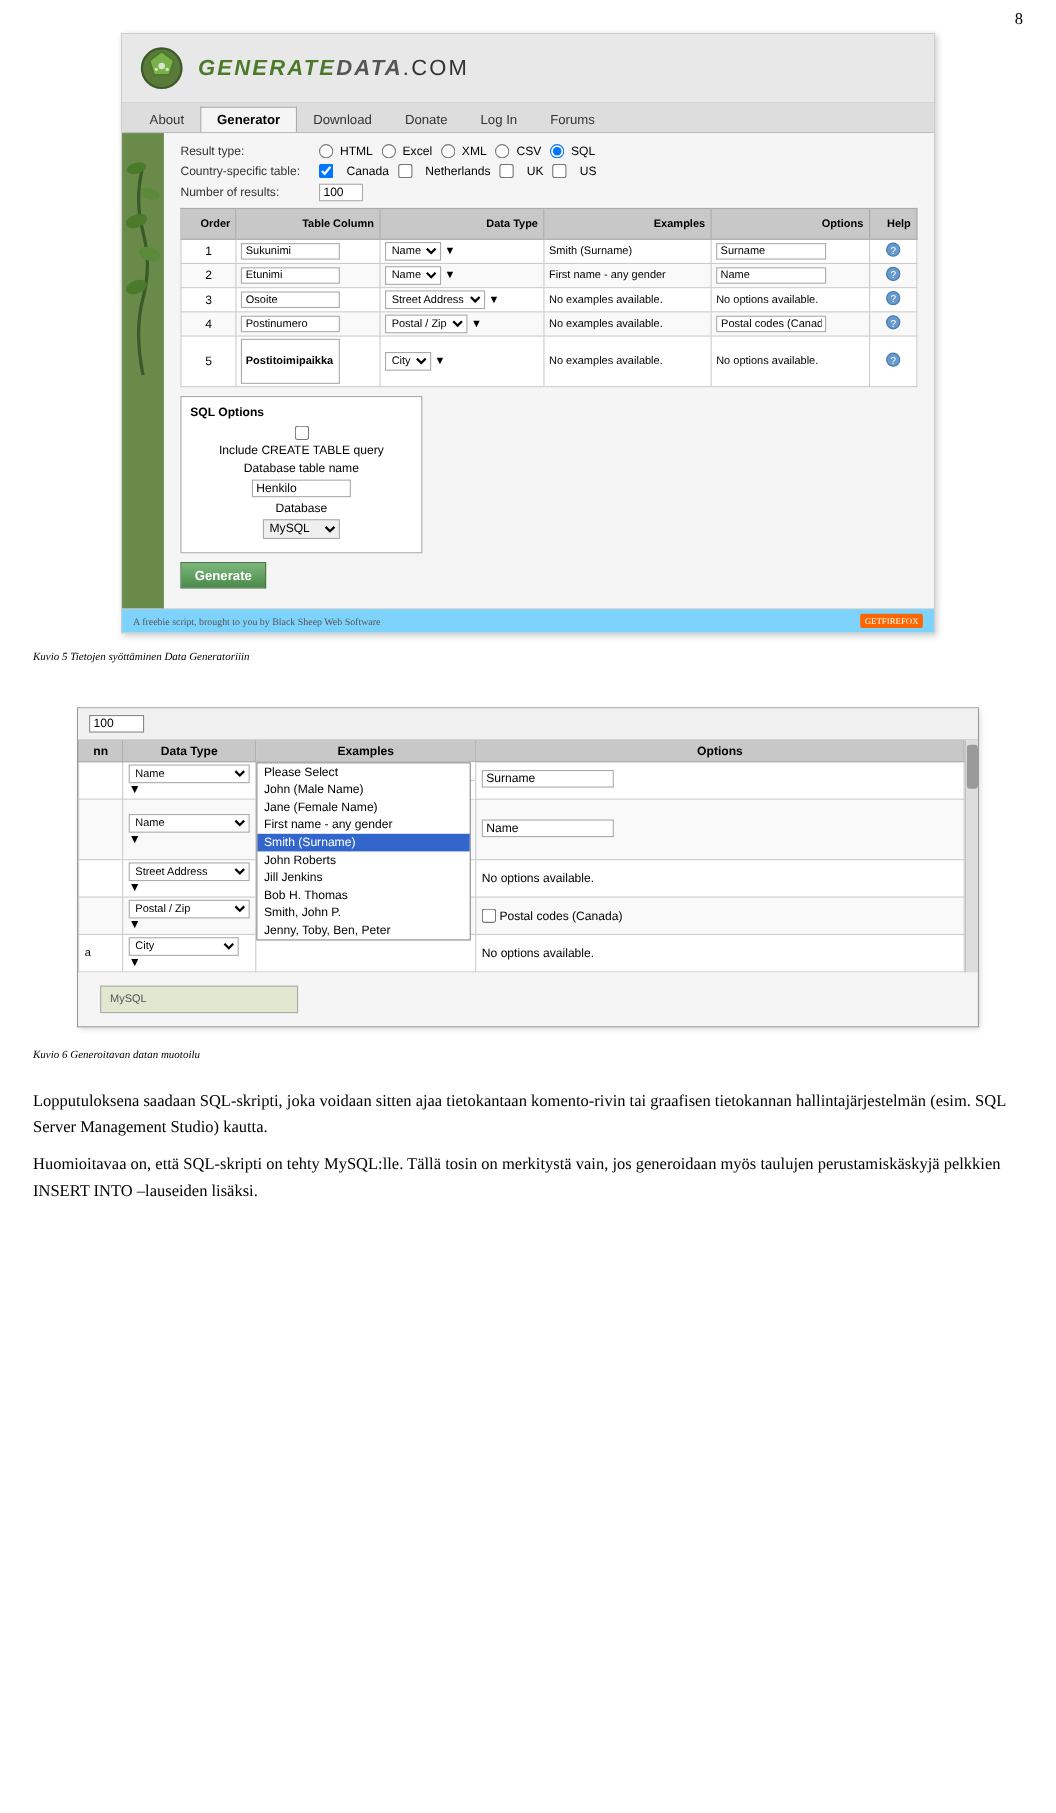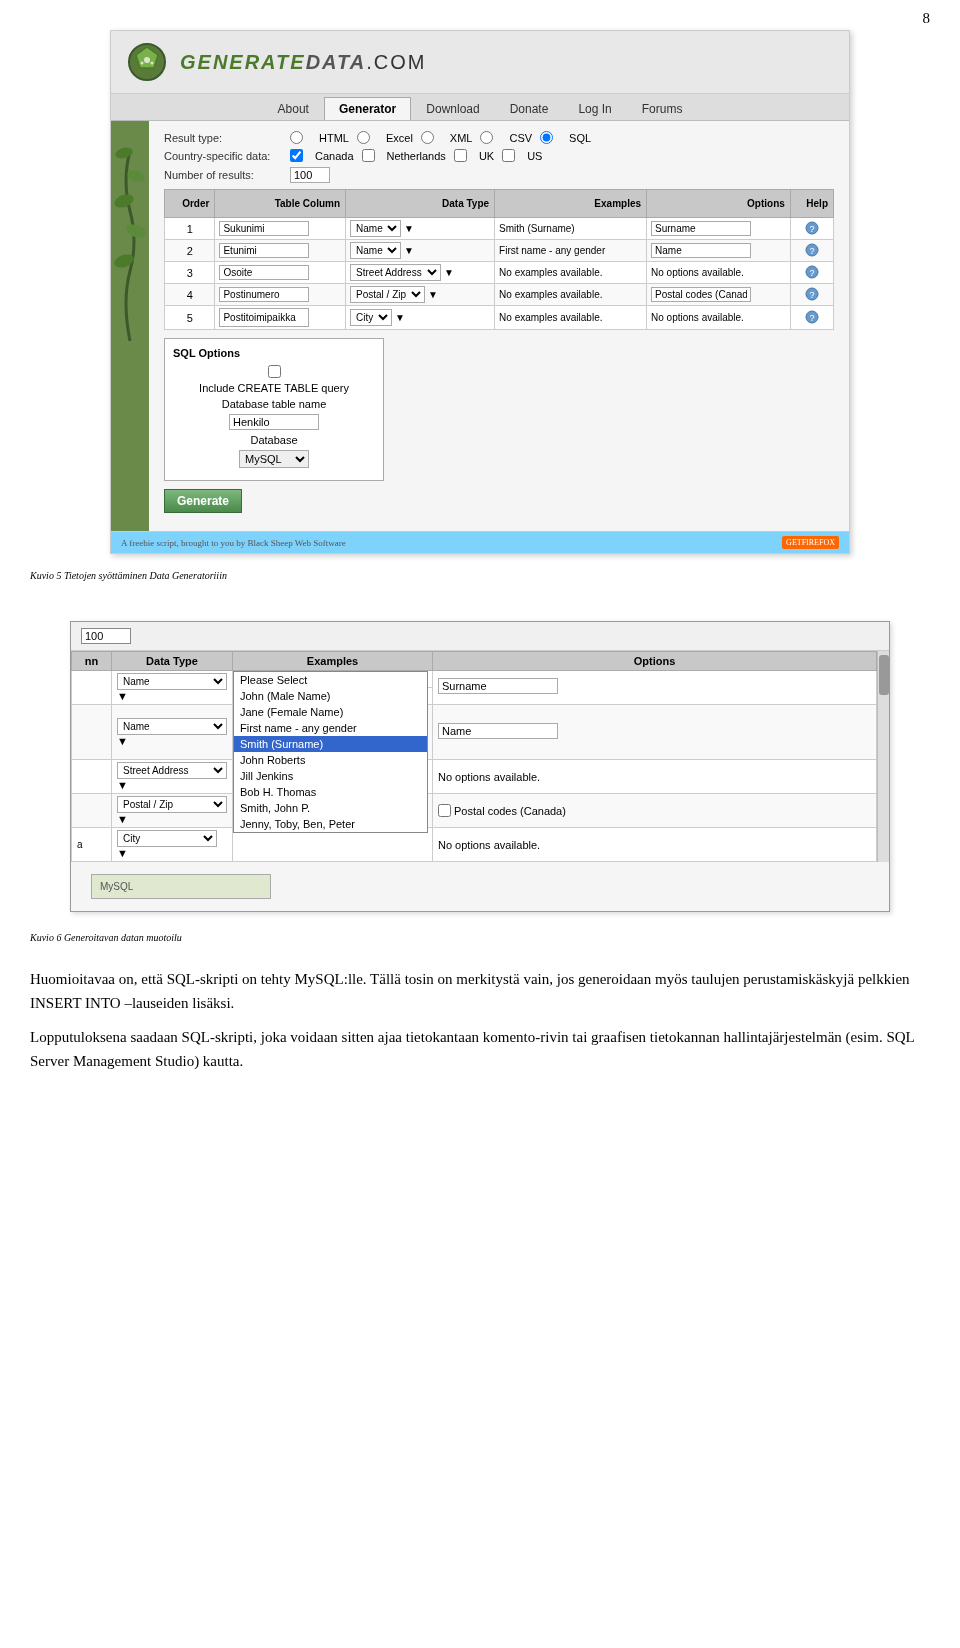--- a/index.html
+++ b/index.html
@@ -45,21 +45,20 @@
       height: 42px;
     }
 
     
     .gd-nav {
       background: #ddd;
       display: flex;
       gap: 0;
       border-bottom: 1px solid #bbb;
       padding: 3px 10px 0 10px;
-      justify-content: center;
     }
     .gd-nav-item {
       font-family: Arial, sans-serif;
       font-size: 12px;
       padding: 4px 14px;
       cursor: pointer;
       border: 1px solid transparent;
       border-bottom: none;
       background: transparent;
       color: #333;
@@ -92,21 +91,21 @@
     }
     .gd-radio-group {
       display: flex;
       gap: 8px;
       align-items: center;
       font-size: 11px;
     }
     .gd-radio-group label {
       display: flex;
       align-items: center;
-      gap: 16px;
+      gap: 6px;
     }
     .gd-checkbox-group {
       display: flex;
       gap: 8px;
       align-items: center;
       font-size: 11px;
     }
     .gd-checkbox-group label {
       display: flex;
       align-items: center;
@@ -420,21 +419,21 @@
               <span>CSV</span>
             </label>
           <label>
               <input type="radio" name="rt" checked="" style=""> 
               <span>SQL</span>
             </label>
         </div>
       </div>
 
       <div class="gd-row">
-        <span class="gd-label">Country-specific data:</span>
+        <span class="gd-label">Country-specific table:</span>
         <div class="gd-checkbox-group">
           <label>
               <input type="checkbox" checked="" style=""> 
               <span>Canada</span>
             </label>
           <label>
               <input type="checkbox" style=""> 
               <span>Netherlands</span>
             </label>
           <label>
@@ -540,21 +539,21 @@
       </td>
       <td style="text-align:center;">
         <svg width="14" height="14" viewBox="0 0 14 14" style="cursor:pointer;">
           <circle cx="7" cy="7" r="6" fill="#6699cc" stroke="#4477aa" stroke-width="1"></circle>
           <text x="7" y="11" text-anchor="middle" fill="#fff" font-size="9" font-family="Arial">?</text>
         </svg>
       </td>
     </tr>
             <tr>
       <td style="text-align:center;">5</td>
-      <td><input type="text" value="Postitoimipaikka" style="width: 90px; border: 1px solid rgb(170, 170, 170); font-size: 10px; padding: 3px 3px;"></td>
+      <td><input type="text" value="Postitoimipaikka" style="width: 90px; border: 1px solid rgb(170, 170, 170); font-size: 10px; padding: 14px 3px; font-weight: bold;"></td>
       <td>
         <select class="gd-select-small">
           <option>City</option>
         </select>
         <span style="font-size:10px;">▼</span>
       </td>
       <td style="font-size:10px;">No examples available.</td>
       <td style="font-size:10px;">
         No options available.
       </td>
@@ -724,15 +723,15 @@
   <div style="padding:6px 10px;">
     <div class="sc2-sql-box">
       <div style="font-size:10px;color:#555;">MySQL</div>
     </div>
   </div>
 </div>
 
 <div class="caption" style="margin-top:20px;">Kuvio 6 Generoitavan datan muotoilu</div>
 
 <div class="body-text">
+  <p>Lopputuloksena saadaan SQL-skripti, joka voidaan sitten ajaa tietokantaan komento-rivin tai graafisen tietokannan hallintajärjestelmän (esim. SQL Server Management Studio) kautta.</p>
   <p>Huomioitavaa on, että SQL-skripti on tehty MySQL:lle. Tällä tosin on merkitystä vain, jos generoidaan myös taulujen perustamiskäskyjä pelkkien INSERT INTO –lauseiden lisäksi.</p>
-  <p>Lopputuloksena saadaan SQL-skripti, joka voidaan sitten ajaa tietokantaan komento-rivin tai graafisen tietokannan hallintajärjestelmän (esim. SQL Server Management Studio) kautta.</p>
 </div>
 
 </body></html>

